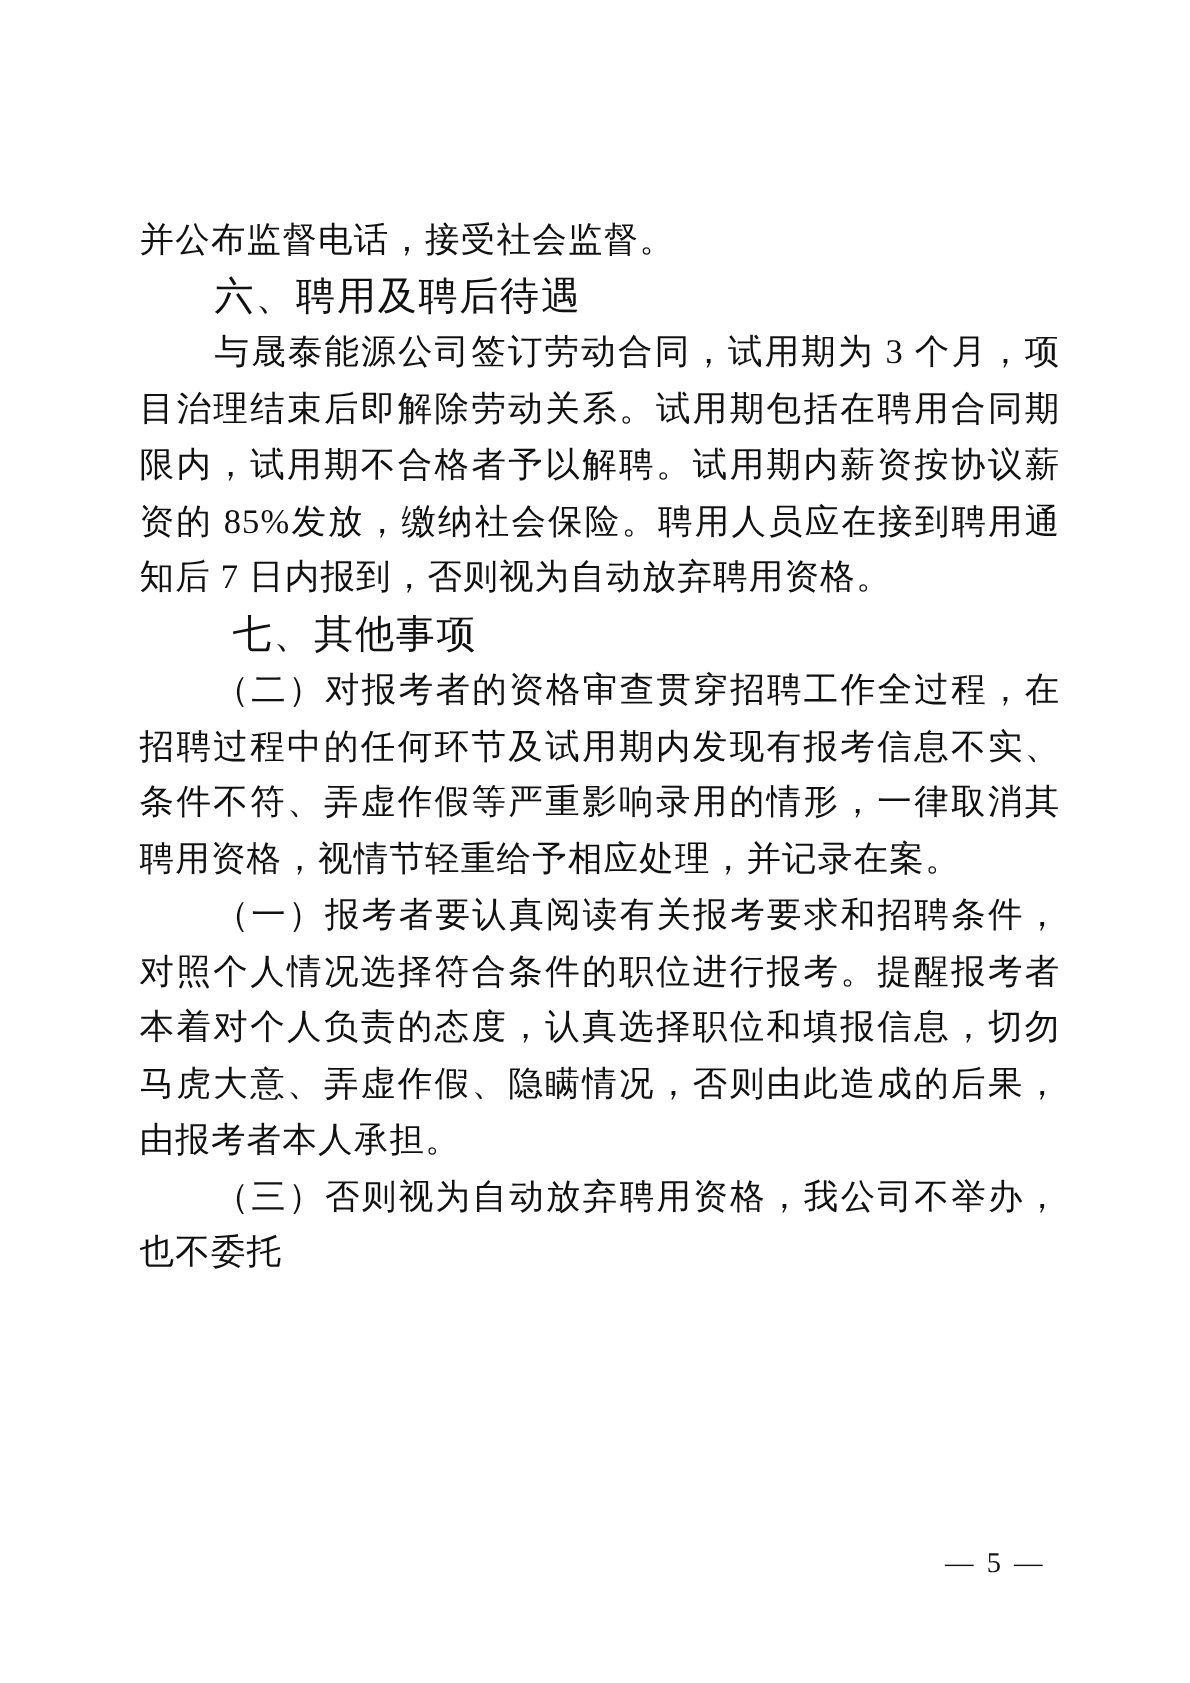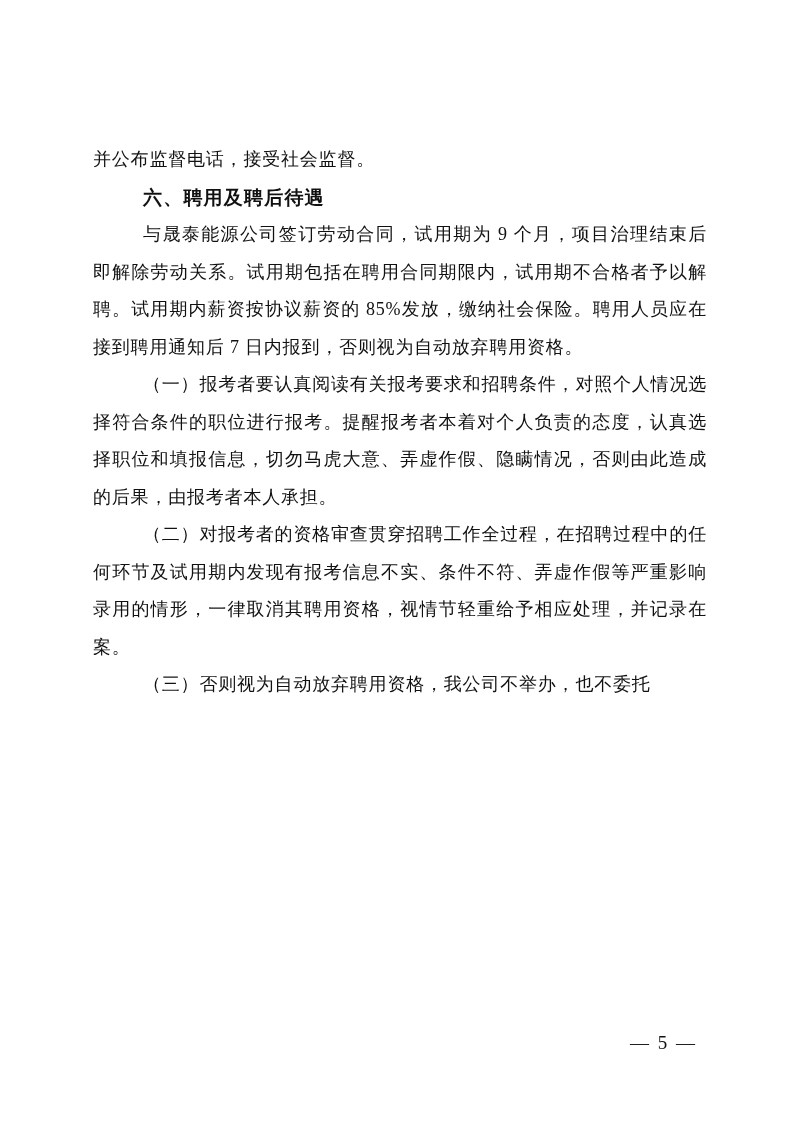--- a/index.html
+++ b/index.html
@@ -17,35 +17,35 @@
   }
   .content {
     position: absolute;
     left: 93px;
     top: 141px;
     width: 614px;
   }
   p.body {
     margin: 0;
     font-family: "Liberation Serif", "DejaVu Serif", serif;
-    font-size: 18px;
+    font-size: 23px;
     line-height: 37.5px;
     letter-spacing: 0.8px;
     text-align: justify;
     text-justify: inter-character;
     text-indent: 50px;
   }
   p.body.noindent {
     text-indent: 0;
   }
   h2.sec {
     margin: 0;
     font-family: "Liberation Sans", "DejaVu Sans", sans-serif;
-    font-weight: bold;
-    font-size: 19px;
+    font-weight: normal;
+    font-size: 26px;
     line-height: 37.5px;
     letter-spacing: 1.2px;
     text-indent: 50px;
   }
   h2.sec.sec-alt {
     text-indent: 62px;
   }
   .page-number {
     position: absolute;
     top: 1032px;
@@ -56,19 +56,20 @@
     color: #111111;
   }
 </style>
 </head>
 <body>
 
 <div class="page">
   <div class="content">
     <p class="body noindent">并公布监督电话，接受社会监督。</p>
     <h2 class="sec">六、聘用及聘后待遇</h2>
-    <p class="body">与晟泰能源公司签订劳动合同，试用期为 9 个月，项目治理结束后即解除劳动关系。试用期包括在聘用合同期限内，试用期不合格者予以解聘。试用期内薪资按协议薪资的 85%发放，缴纳社会保险。聘用人员应在接到聘用通知后 7 日内报到，否则视为自动放弃聘用资格。</p>
+    <p class="body">与晟泰能源公司签订劳动合同，试用期为 3 个月，项目治理结束后即解除劳动关系。试用期包括在聘用合同期限内，试用期不合格者予以解聘。试用期内薪资按协议薪资的 85%发放，缴纳社会保险。聘用人员应在接到聘用通知后 7 日内报到，否则视为自动放弃聘用资格。</p>
+    <h2 class="sec sec-alt">七、其他事项</h2>
+    <p class="body">（二）对报考者的资格审查贯穿招聘工作全过程，在招聘过程中的任何环节及试用期内发现有报考信息不实、条件不符、弄虚作假等严重影响录用的情形，一律取消其聘用资格，视情节轻重给予相应处理，并记录在案。</p>
     <p class="body">（一）报考者要认真阅读有关报考要求和招聘条件，对照个人情况选择符合条件的职位进行报考。提醒报考者本着对个人负责的态度，认真选择职位和填报信息，切勿马虎大意、弄虚作假、隐瞒情况，否则由此造成的后果，由报考者本人承担。</p>
-    <p class="body">（二）对报考者的资格审查贯穿招聘工作全过程，在招聘过程中的任何环节及试用期内发现有报考信息不实、条件不符、弄虚作假等严重影响录用的情形，一律取消其聘用资格，视情节轻重给予相应处理，并记录在案。</p>
     <p class="body">（三）否则视为自动放弃聘用资格，我公司不举办，也不委托</p>
   </div>
   <div class="page-number">— 5 —</div>
 </div>
 
 </body></html>

